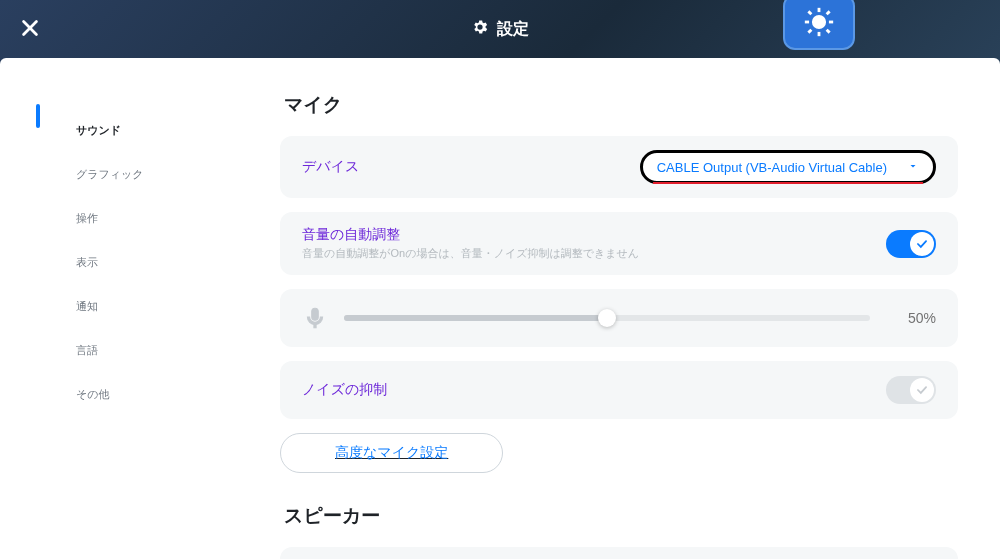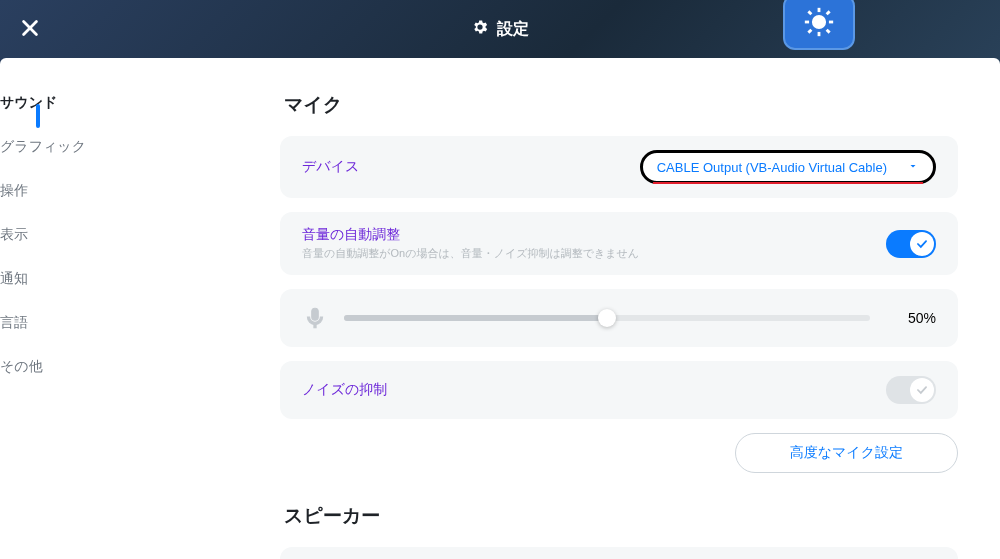--- a/index.html
+++ b/index.html
@@ -37,22 +37,22 @@
   .panel {
     position: absolute; top: 58px; left: 0; right: 0; bottom: 0;
     background: #fff; border-top-left-radius: 6px; border-top-right-radius: 6px;
     display: flex;
   }
   .sidebar {
     width: 258px; flex: 0 0 258px;
     padding: 36px 0 0 0;
   }
   .side-item {
-    height: 44px; display: flex; align-items: flex-start;
-    font-size: 14px; color: #6f7780;
+    height: 44px; display: flex; align-items: flex-end;
+    padding-left: 76px; font-size: 11px; color: #6f7780;
     position: relative; cursor: pointer;
   }
   .side-item.active { color: #1f2328; font-weight: 700; }
   .side-item.active::before {
     content: ""; position: absolute; left: 36px; top: 10px; bottom: 10px;
     width: 4px; background: #0a7bff; border-radius: 2px;
   }
   .content {
     flex: 1; padding: 28px 42px 0 22px; overflow: hidden;
     color: #1f2328;
@@ -101,22 +101,22 @@
     flex: 1; height: 6px; border-radius: 3px; background: #e3e6e8; position: relative;
     margin-right: 18px;
   }
   .slider .fill { position: absolute; left: 0; top: 0; bottom: 0; background: #0a7bff; border-radius: 3px; }
   .slider.disabled .fill { background: #c6cbd0; }
   .slider .handle {
     position: absolute; top: 50%; transform: translate(-50%,-50%);
     width: 18px; height: 18px; border-radius: 50%; background: #fff;
     box-shadow: 0 1px 4px rgba(0,0,0,.25);
   }
-  .pct { width: 48px; text-align: right; font-size: 14px; color: #000000; }
-  .adv-row { display:flex; justify-content:flex-end; margin: 4px 0 30px 0; }
+  .pct { width: 48px; text-align: right; font-size: 14px; color: #737373; }
+  .adv-row { display:flex; margin: 4px 0 30px 0; text-decoration: underline; }
   .adv-btn {
     border: 1px solid #cfd6dc; border-radius: 22px; padding: 10px 54px;
     color: #0a7bff; font-size: 14px; cursor: pointer; background:#fff;
   }
 </style>
 </head>
 <body>
 
 <div class="viewport">
   <div class="backdrop">

